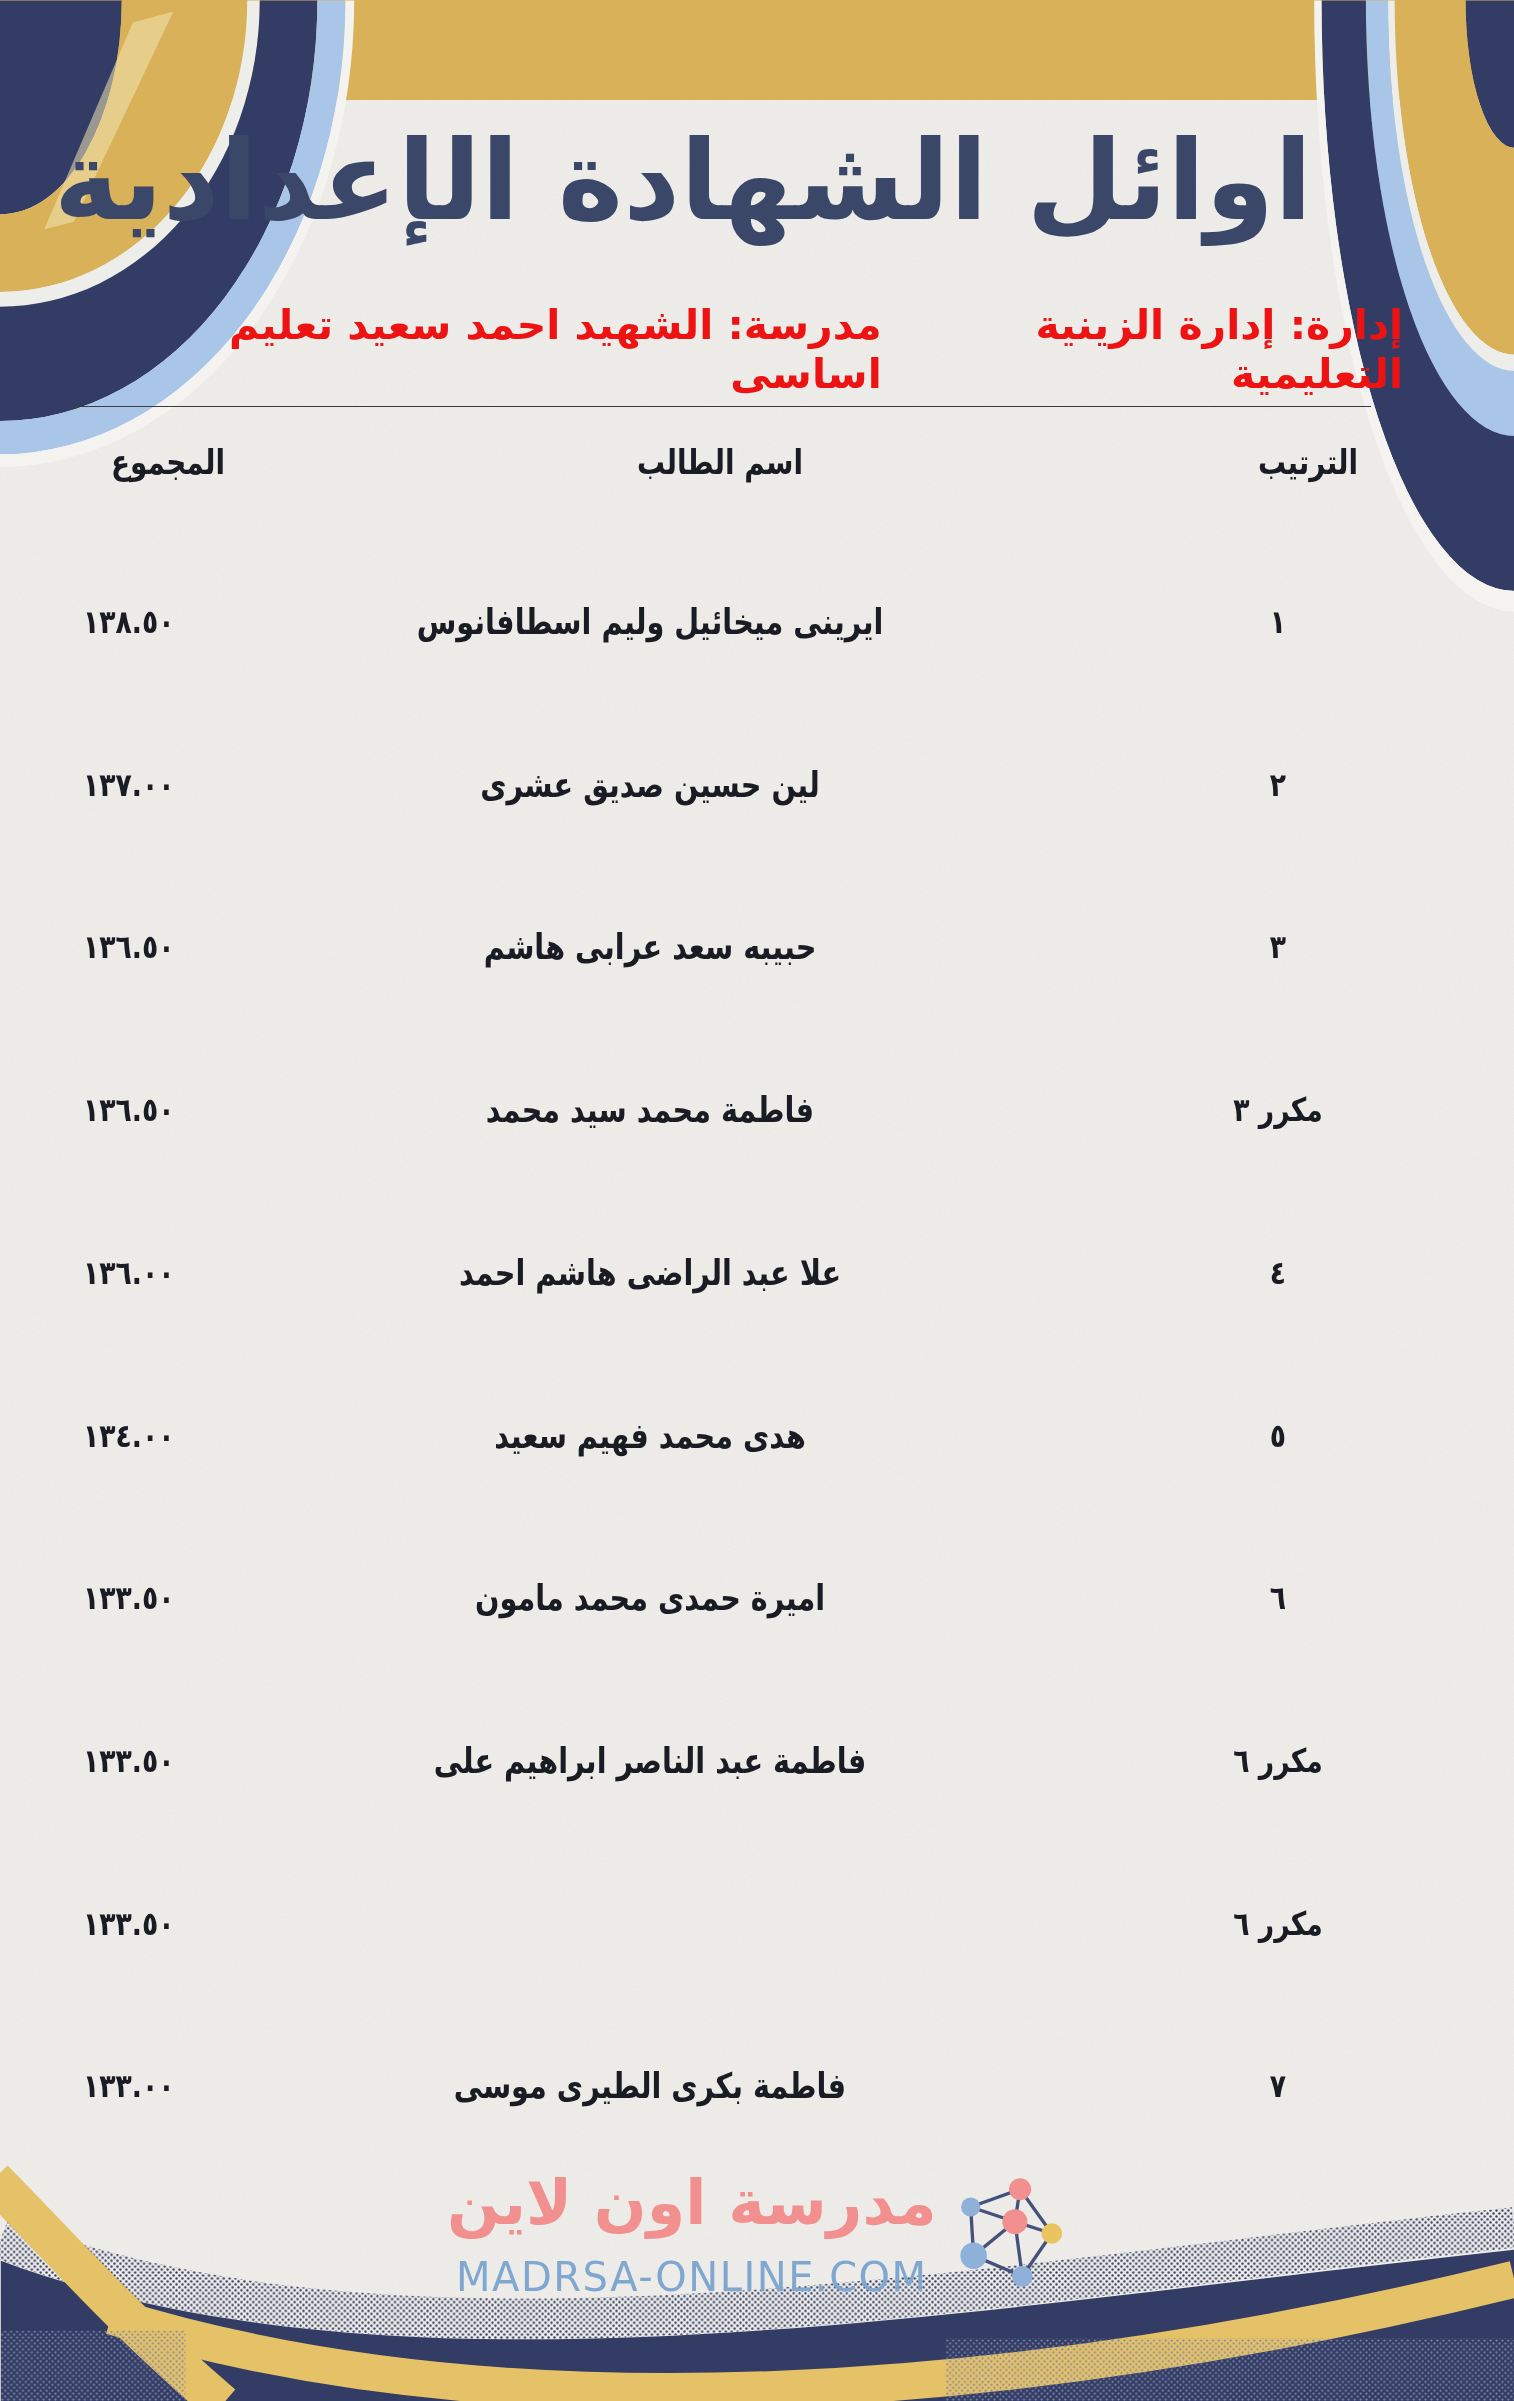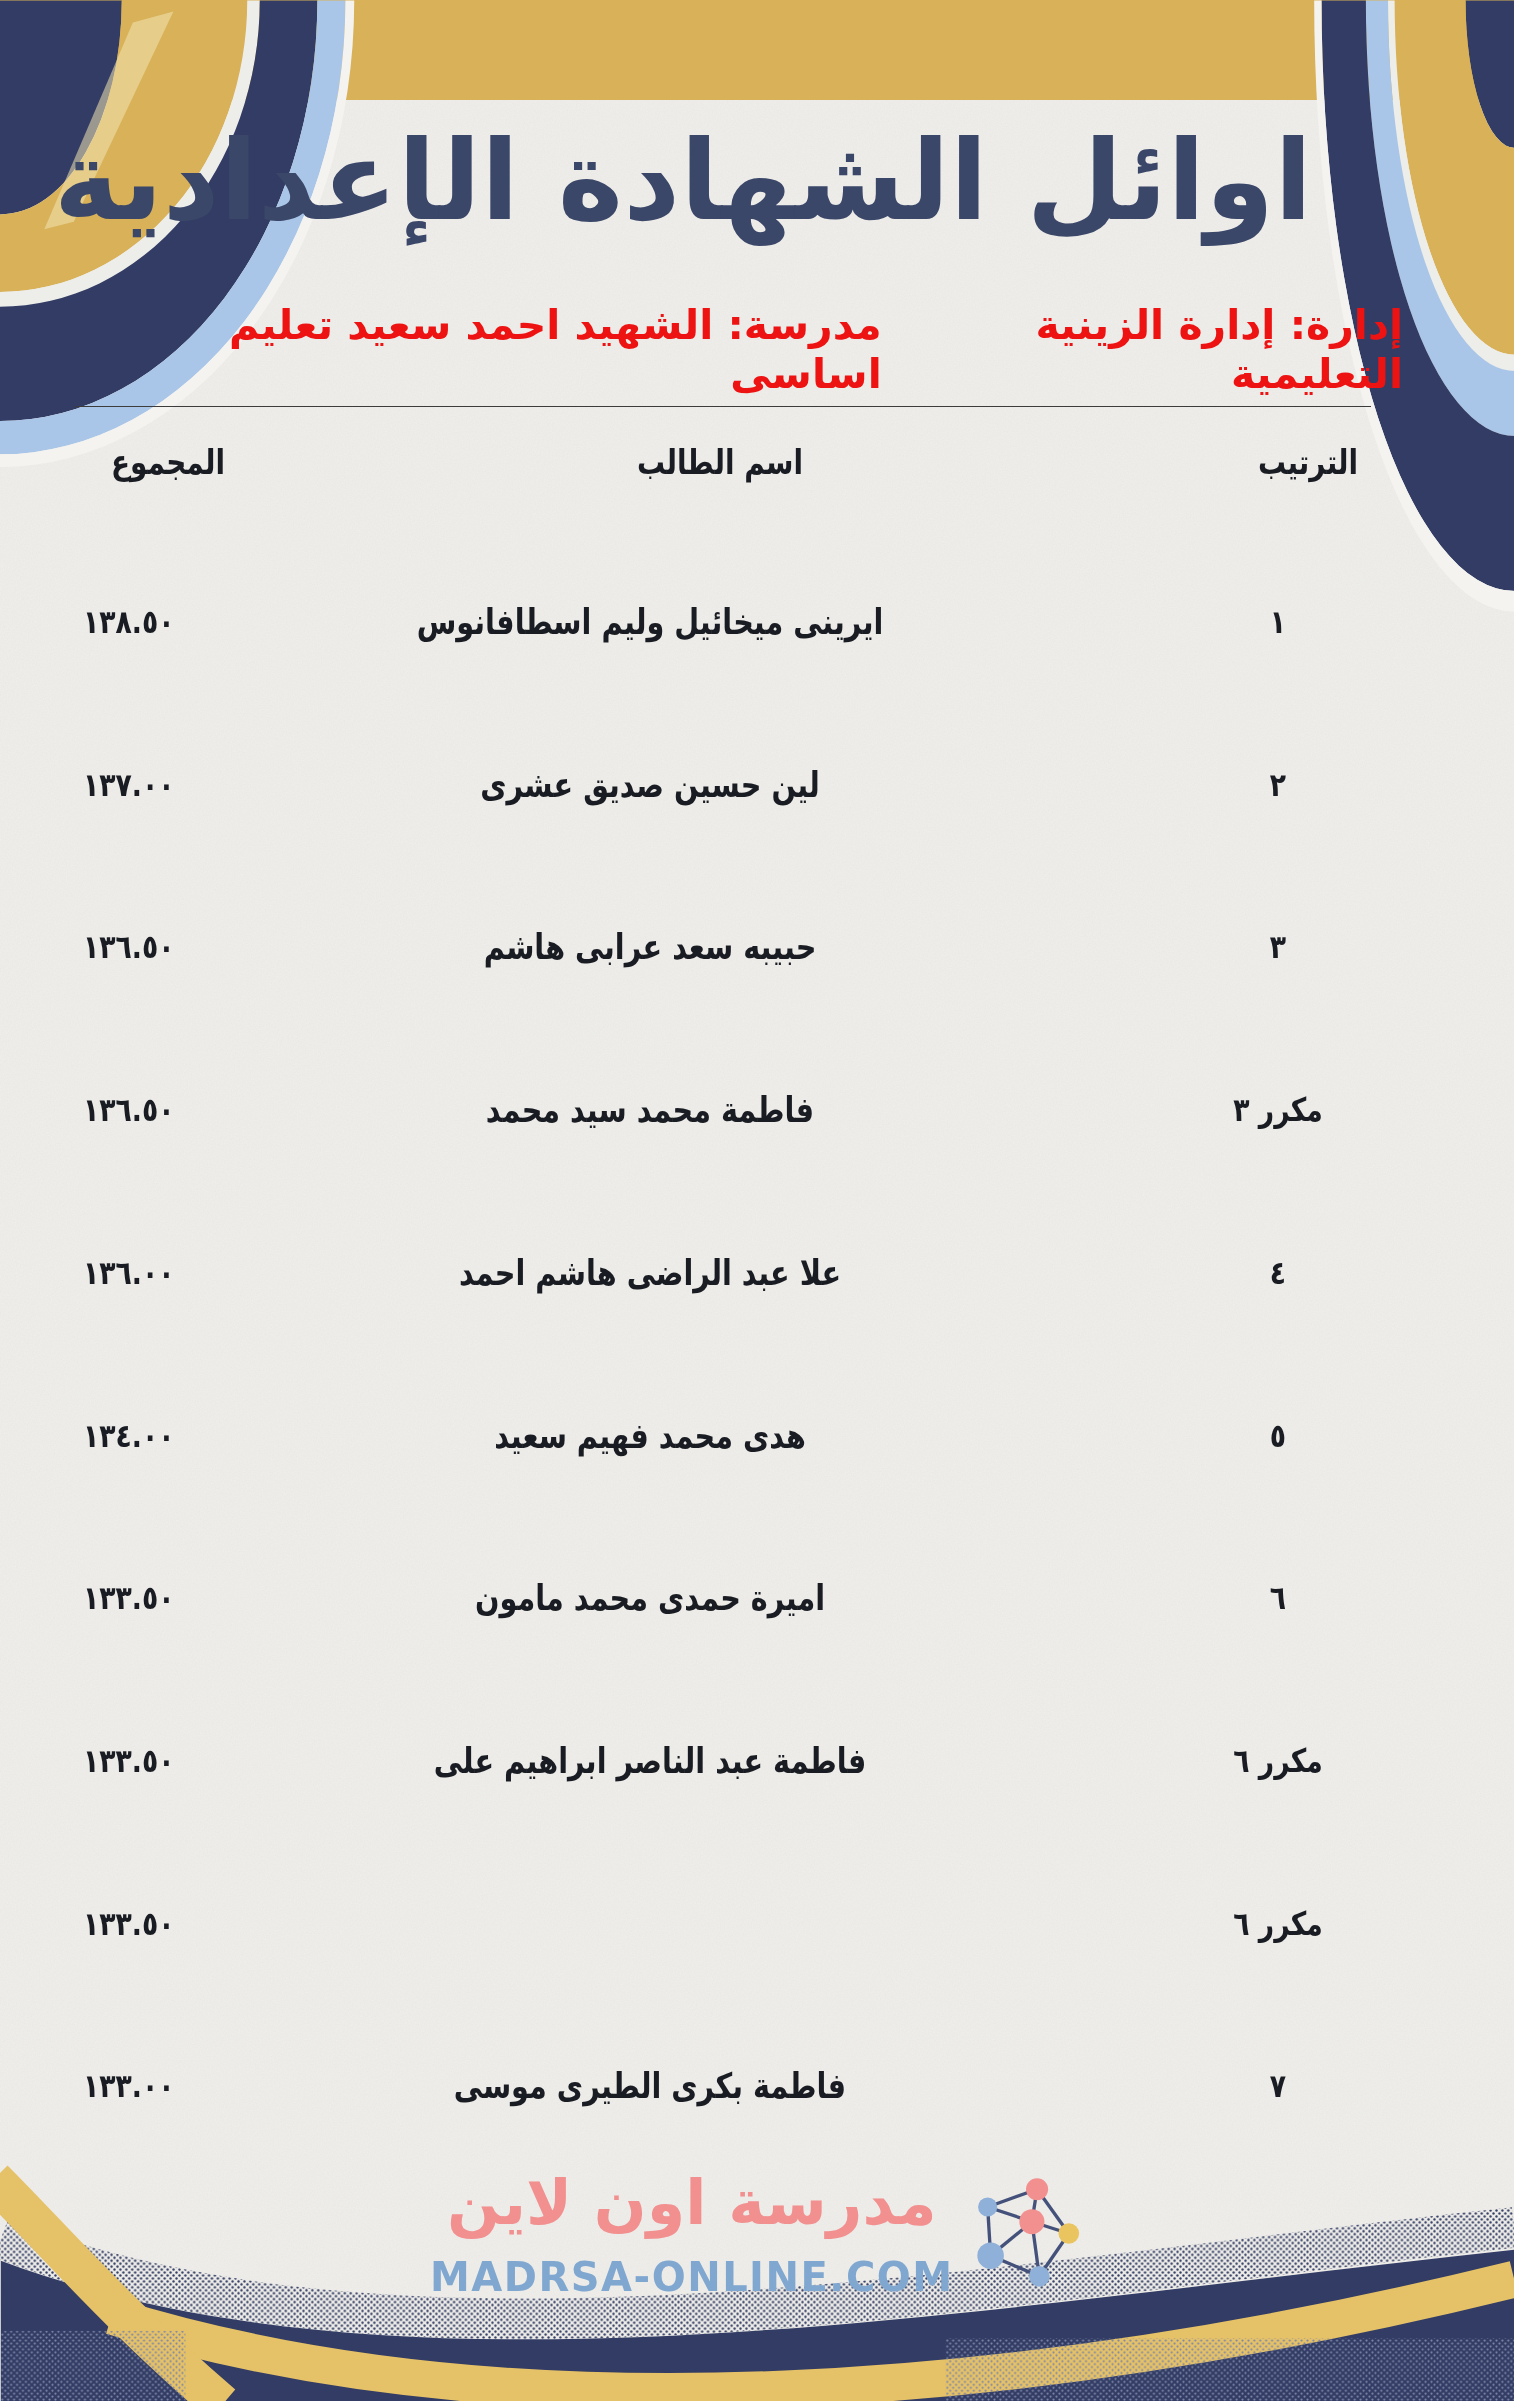--- a/index.html
+++ b/index.html
@@ -34,21 +34,21 @@
   .c-name{left:650px;transform:translateX(-50%);font-size:35px;text-align:center;}
   .c-total{left:83px;font-size:32.5px;}
   .c-total .cell-inner{transform-origin:left center;}
   .hrow .c-rank{left:1308px;font-size:34px;}
   .hrow .c-name{left:720px;font-size:34px;text-align:center;}
   .hrow .c-total{left:111px;font-size:34px;}
 
   .footer-logo{position:absolute;top:2169px;left:0;width:1515px;display:flex;justify-content:center;align-items:center;}
   .logo-text{display:flex;flex-direction:column;align-items:center;margin-right:13.3px;gap:16px;}
   .logo-ar{direction:rtl;font-weight:bold;font-size:62px;line-height:1.1;color:#f28f8f;}
-  .logo-en{font-weight:bold;font-size:40px;line-height:1.2;color:#7fa7d0;letter-spacing:1.5px;}
+  .logo-en{font-weight:normal;font-size:40px;line-height:1.2;color:#7fa7d0;letter-spacing:1.5px;}
 </style>
 </head>
 <body>
 
 <svg class="paper-noise" width="1515" height="2401" viewBox="0 0 2050 3250">
   <filter id="grain">
       <feTurbulence type="fractalNoise" baseFrequency="0.55" numOctaves="2" stitchTiles="stitch"></feTurbulence>
     <feColorMatrix type="matrix" values="0 0 0 0 0.45  0 0 0 0 0.45  0 0 0 0 0.48  0 0 0 0.12 0"></feColorMatrix>
     </filter>
   <rect width="2050" height="3250" filter="url(#grain)"></rect>

